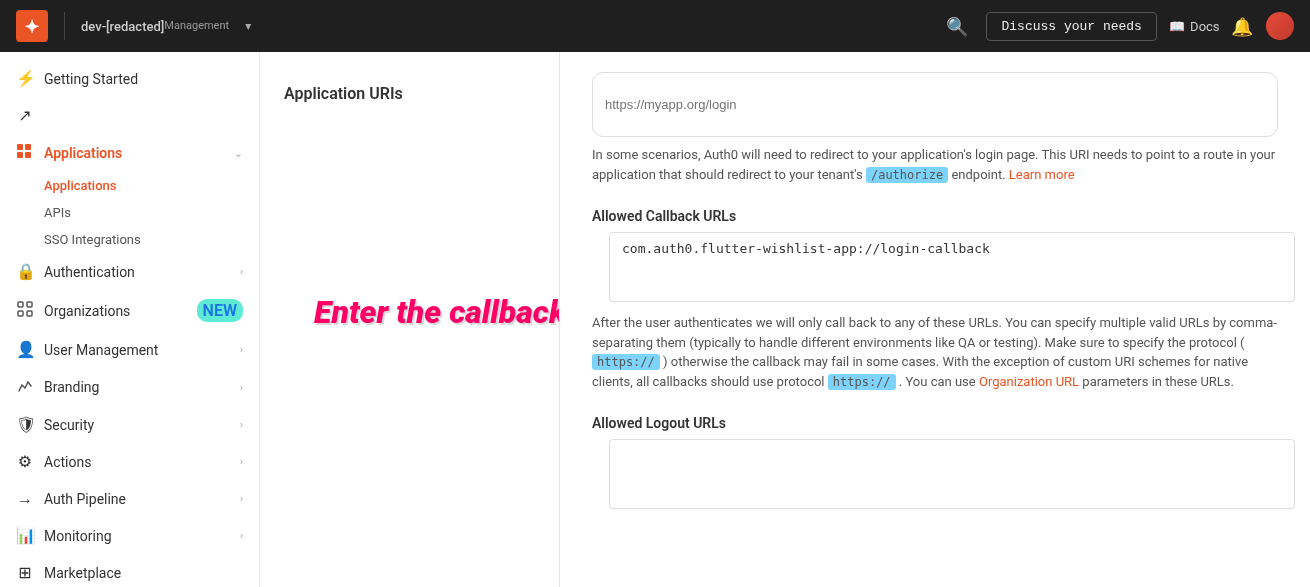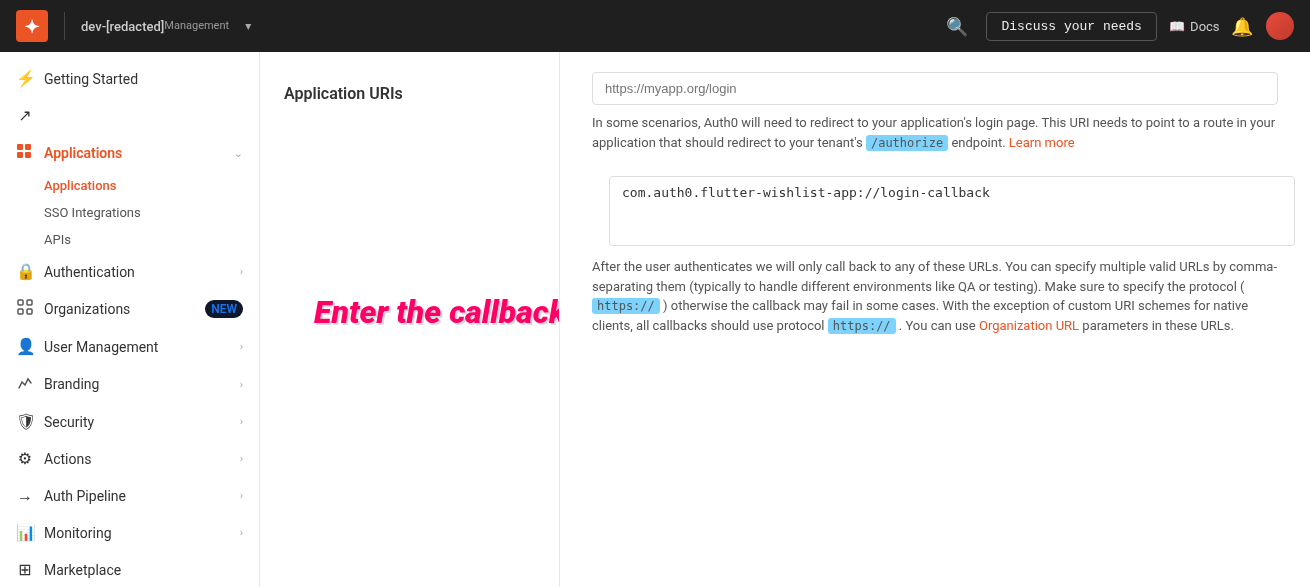--- a/index.html
+++ b/index.html
@@ -77,21 +77,21 @@
       gap: 10px;
       font-size: 14px;
       color: #333;
       position: relative;
     }
     .sidebar-item.active { color: #eb5424; }
     .sidebar-item .icon { width: 18px; text-align: center; font-size: 16px; flex-shrink: 0; }
     .sidebar-item .label { flex: 1; }
     .sidebar-item .chevron { color: #aaa; font-size: 11px; }
     .sidebar-item .badge-new {
-      background: #0f172a; color: #1a73e8; font-size: 12px;
+      background: #5eead4; color: #1a73e8; font-size: 16px;
       padding: 2px 6px; border-radius: 10px; font-weight: 600;
     }
     .sidebar-sub { padding-left: 44px; }
     .sidebar-sub-item {
       display: block; padding: 6px 16px 6px 0;
       font-size: 13px; color: #555; cursor: pointer;
     }
     .sidebar-sub-item.active { color: #eb5424; font-weight: 500; }
 
     
@@ -131,22 +131,22 @@
       overflow-y: auto;
       padding: 20px 32px;
     }
 
     .field-section { margin-bottom: 24px; }
     .field-label {
       font-size: 14px; font-weight: 600; color: #333;
       margin-bottom: 8px;
     }
     .field-input {
-      width: 100%; border: 1px solid #ddd; border-radius: 4px;
-      padding: 8px 12px; font-size: 13px; color: #333;
+      width: 100%; border: 1px solid #ddd; border-radius: 11px;
+      padding: 24px 12px; font-size: 13px; color: #333;
       outline: none;
     }
     .field-desc {
       margin-top: 8px; font-size: 13px; color: #555; line-height: 1.5;
     }
     .field-desc code {
       background: #7dd3fc; padding: 1px 5px; border-radius: 3px;
       font-family: monospace; font-size: 12px;
     }
     .field-desc a { color: #eb5424; text-decoration: none; }
@@ -200,22 +200,22 @@
           <rect x="0" y="9" width="6" height="6" fill="#eb5424" rx="1"></rect>
           <rect x="8" y="1" width="6" height="6" fill="#eb5424" rx="1"></rect>
           <rect x="8" y="9" width="6" height="6" fill="#eb5424" rx="1"></rect>
         </svg>
       </span>
       <span class="label" style="color:#eb5424; font-weight:600;">Applications</span>
       <span class="chevron">⌄</span>
     </div>
     <div class="sidebar-sub">
       <div class="sidebar-sub-item active">Applications</div>
+      <div class="sidebar-sub-item">APIs</div>
       <div class="sidebar-sub-item">SSO Integrations</div>
-      <div class="sidebar-sub-item">APIs</div>
     </div>
 
     <div class="sidebar-item">
       <span class="icon">🔒</span>
       <span class="label">Authentication</span>
       <span class="chevron">›</span>
     </div>
 
     <div class="sidebar-item">
       <span class="icon">
@@ -294,29 +294,34 @@
         <input class="field-input" type="text" placeholder="https://myapp.org/login" style="">
         <div class="field-desc">
           <span>In some scenarios, Auth0 will need to redirect to your application's login page. This URI needs to point to a route in your application that should redirect to your tenant's</span>
           <code>/authorize</code>
           <span>endpoint.</span>
           <a href="#">Learn more</a>
         </div>
       </div>
 
       <div class="field-section">
+        <div class="field-label">Allowed Callback URLs</div>
         <textarea class="field-textarea" style="">com.auth0.flutter-wishlist-app://login-callback</textarea>
         <div class="field-desc">
           <span>After the user authenticates we will only call back to any of these URLs. You can specify multiple valid URLs by comma-separating them (typically to handle different environments like QA or testing). Make sure to specify the protocol (</span>
           <code>https://</code>
           <span>) otherwise the callback may fail in some cases. With the exception of custom URI schemes for native clients, all callbacks should use protocol</span>
           <code>https://</code>
           <span>. You can use</span>
           <a href="#">Organization URL</a>
           <span>parameters in these URLs.</span>
         </div>
       </div>
 
+      <div class="field-section">
+        <div class="field-label">Allowed Logout URLs</div>
+        <textarea class="field-textarea" style=""></textarea>
+      </div>
 
     </div>
   </div>
 
 </div>
 
 </body></html>

